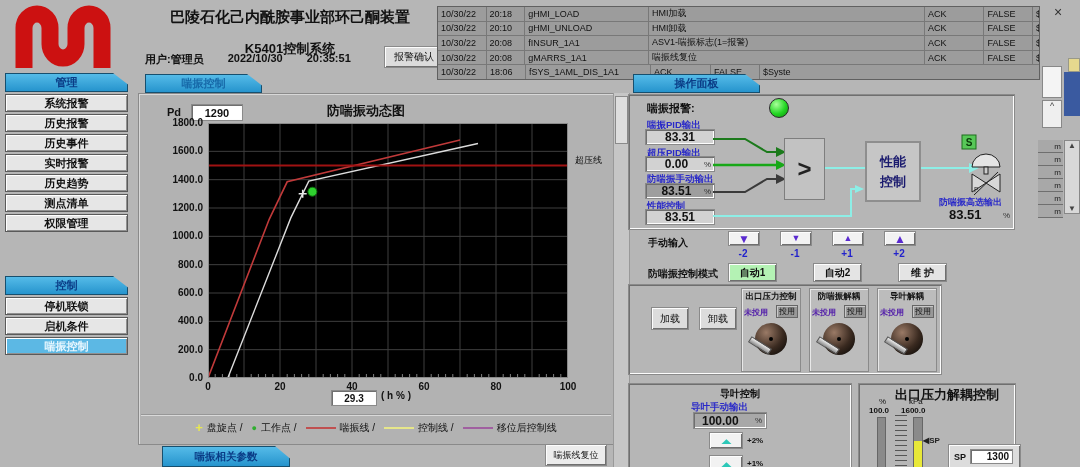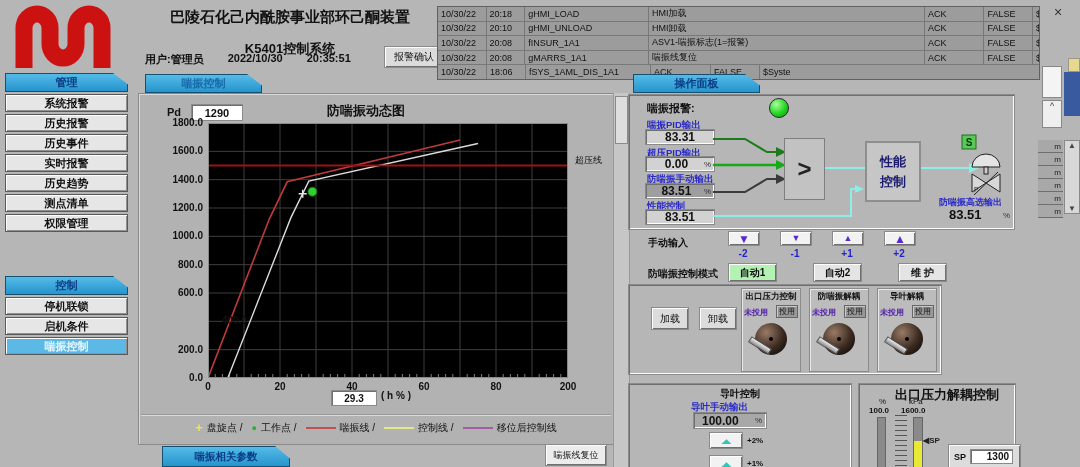--- a/index.html
+++ b/index.html
@@ -328,31 +328,31 @@
         </svg>
     </div>
     <div id="yticks">
         <div class="ytick" style="top: 23px;">1800.0</div>
         <div class="ytick" style="top: 51.333px;">1600.0</div>
         <div class="ytick" style="top: 79.666px;">1400.0</div>
         <div class="ytick" style="top: 107.999px;">1200.0</div>
         <div class="ytick" style="top: 136.332px;">1000.0</div>
         <div class="ytick" style="top: 164.665px;">800.0</div>
         <div class="ytick" style="top: 192.998px;">600.0</div>
-        <div class="ytick" style="top: 221.331px; margin-left: 44px;">400.0</div>
+        <div class="ytick" style="top: 221.331px;">400.0</div>
         <div class="ytick" style="top: 249.664px;">200.0</div>
         <div class="ytick" style="top: 277.997px;">0.0</div>
       </div>
     <div id="xticks" class="abs">
         <div class="xtick" style="left: 0px;">0</div>
         <div class="xtick" style="left: 72px;">20</div>
         <div class="xtick" style="left: 144px;">40</div>
         <div class="xtick" style="left: 216px;">60</div>
         <div class="xtick" style="left: 288px;">80</div>
-        <div class="xtick" style="left: 360px;">200</div>
+        <div class="xtick" style="left: 360px;">100</div>
       </div>
     <div id="ovp-label" class="abs">超压线</div>
     <div id="xval-box" class="abs sunken">29.3</div>
     <div id="xunit" class="abs">( h % )</div>
     <div id="legend-divider" class="abs"></div>
     <div id="legend" class="abs">
         <span class="lg-item">
           <span class="lg-cross" style="color: rgb(232, 232, 80);">+</span>
           <span>盘旋点 /</span>
         </span>

